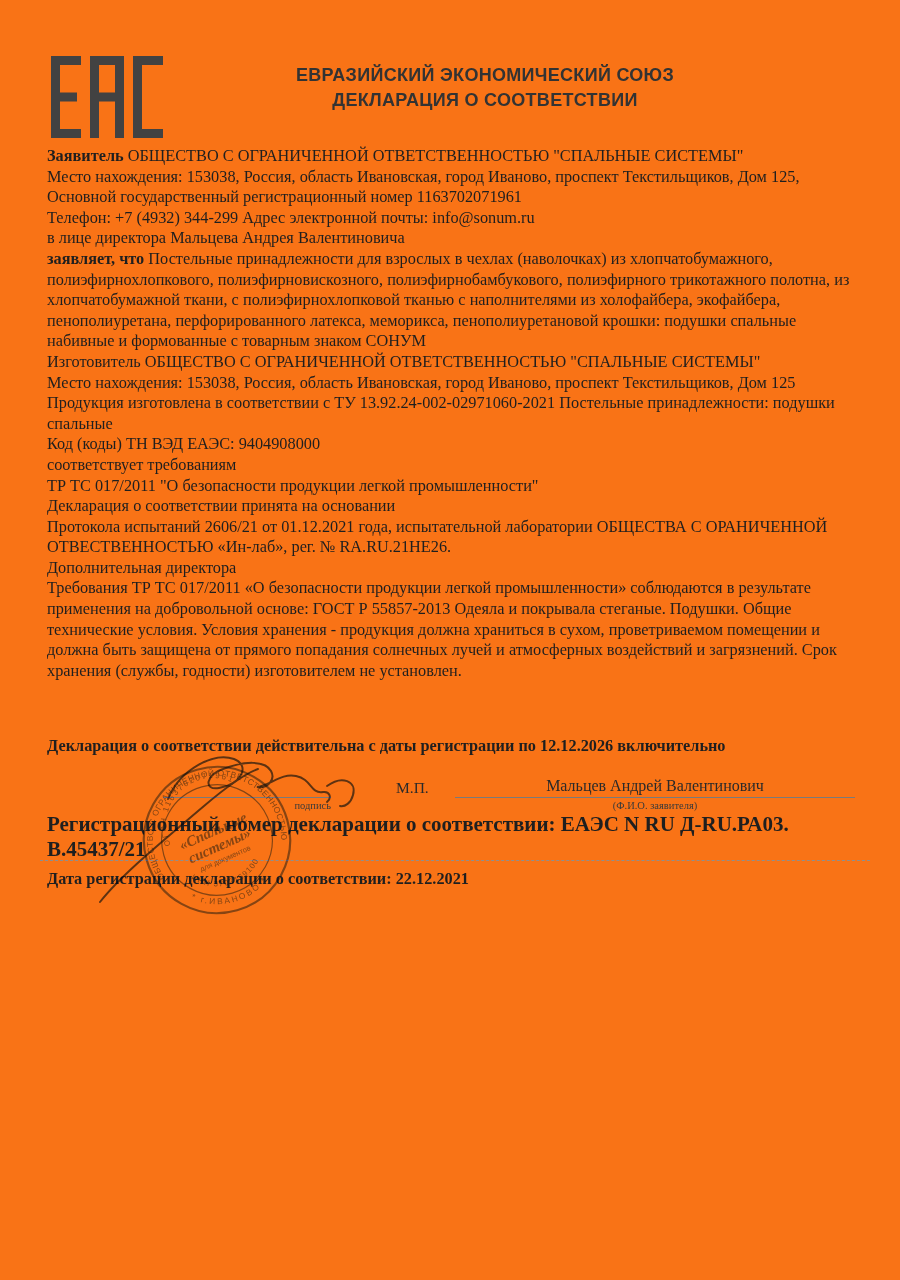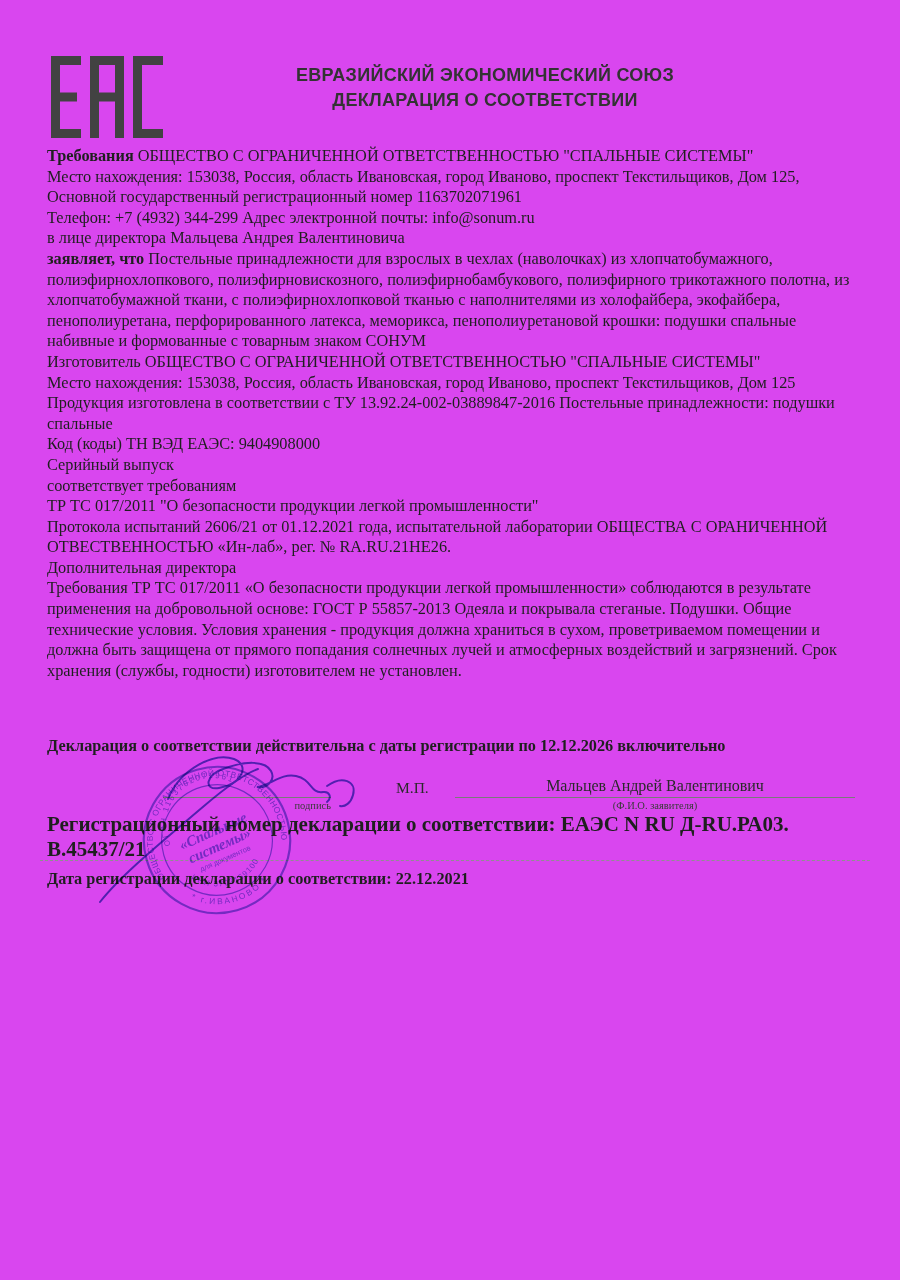--- a/index.html
+++ b/index.html
@@ -1,20 +1,20 @@
 <!DOCTYPE html>
 <html><head>
 <meta charset="utf-8">
 <style>
   * { margin:0; padding:0; box-sizing:border-box; }
   html,body { background:#ffffff; }
   .page {
     position:relative;
     width:900px; height:1280px;
-    background:#d946ef;
+    background:#f97316;
     font-family:"Liberation Serif", serif;
     color:#1f1f1f;
     overflow:hidden;
   }
   
   .eac-logo { position:absolute; left:51px; top:56px; width:112px; height:82px; }
   .eac-logo rect { fill:#424242; }
   
   .header {
     position:absolute; left:70px; top:63px; width:830px;
@@ -86,32 +86,32 @@
     <rect x="82" y="0" width="30" height="9"></rect>
     <rect x="82" y="73" width="30" height="9"></rect>
   </svg>
 
   <div class="header">
     <div>ЕВРАЗИЙСКИЙ ЭКОНОМИЧЕСКИЙ СОЮЗ</div>
     <div>ДЕКЛАРАЦИЯ О СООТВЕТСТВИИ</div>
   </div>
 
   <div class="content">
-    <p><b>Требования</b> <span>ОБЩЕСТВО С ОГРАНИЧЕННОЙ ОТВЕТСТВЕННОСТЬЮ "СПАЛЬНЫЕ СИСТЕМЫ"</span></p>
+    <p><b>Заявитель</b> <span>ОБЩЕСТВО С ОГРАНИЧЕННОЙ ОТВЕТСТВЕННОСТЬЮ "СПАЛЬНЫЕ СИСТЕМЫ"</span></p>
     <p>Место нахождения: 153038, Россия, область Ивановская, город Иваново, проспект Текстильщиков, Дом 125, Основной государственный регистрационный номер 1163702071961</p>
     <p>Телефон: +7 (4932) 344-299 Адрес электронной почты: info@sonum.ru</p>
     <p>в лице директора Мальцева Андрея Валентиновича</p>
     <p><b>заявляет, что</b> <span>Постельные принадлежности для взрослых в чехлах (наволочках) из хлопчатобумажного, полиэфирнохлопкового, полиэфирновискозного, полиэфирнобамбукового, полиэфирного трикотажного полотна, из хлопчатобумажной ткани, с полиэфирнохлопковой тканью с наполнителями из холофайбера, экофайбера, пенополиуретана, перфорированного латекса, меморикса, пенополиуретановой крошки: подушки спальные набивные и формованные с товарным знаком СОНУМ</span></p>
     <p><span>Изготовитель</span> <span>ОБЩЕСТВО С ОГРАНИЧЕННОЙ ОТВЕТСТВЕННОСТЬЮ "СПАЛЬНЫЕ СИСТЕМЫ"</span></p>
     <p>Место нахождения: 153038, Россия, область Ивановская, город Иваново, проспект Текстильщиков, Дом 125</p>
-    <p>Продукция изготовлена в соответствии с ТУ 13.92.24-002-03889847-2016 Постельные принадлежности: подушки спальные</p>
+    <p>Продукция изготовлена в соответствии с ТУ 13.92.24-002-02971060-2021 Постельные принадлежности: подушки спальные</p>
     <p>Код (коды) ТН ВЭД ЕАЭС: 9404908000</p>
-    <p>Серийный выпуск</p>
     <p class="bold">соответствует требованиям</p>
     <p>ТР ТС 017/2011 "О безопасности продукции легкой промышленности"</p>
+    <p class="bold">Декларация о соответствии принята на основании</p>
     <p>Протокола испытаний 2606/21 от 01.12.2021 года, испытательной лаборатории ОБЩЕСТВА С ОРАНИЧЕННОЙ ОТВЕСТВЕННОСТЬЮ «Ин-лаб», рег. № RA.RU.21НЕ26.</p>
     <p class="bold">Дополнительная директора</p>
     <p>Требования ТР ТС 017/2011 «О безопасности продукции легкой промышленности» соблюдаются в результате применения на добровольной основе: ГОСТ Р 55857-2013 Одеяла и покрывала стеганые. Подушки. Общие технические условия. Условия хранения - продукция должна храниться в сухом, проветриваемом помещении и должна быть защищена от прямого попадания солнечных лучей и атмосферных воздействий и загрязнений. Срок хранения (службы, годности) изготовителем не установлен.</p>
   </div>
 
   <p class="validity">Декларация о соответствии действительна с даты регистрации по 12.12.2026 включительно</p>
 
   <div class="mp-label">М.П.</div>
   <div class="sig-line-left"></div>
   <div class="sig-caption-left">подпись</div>

